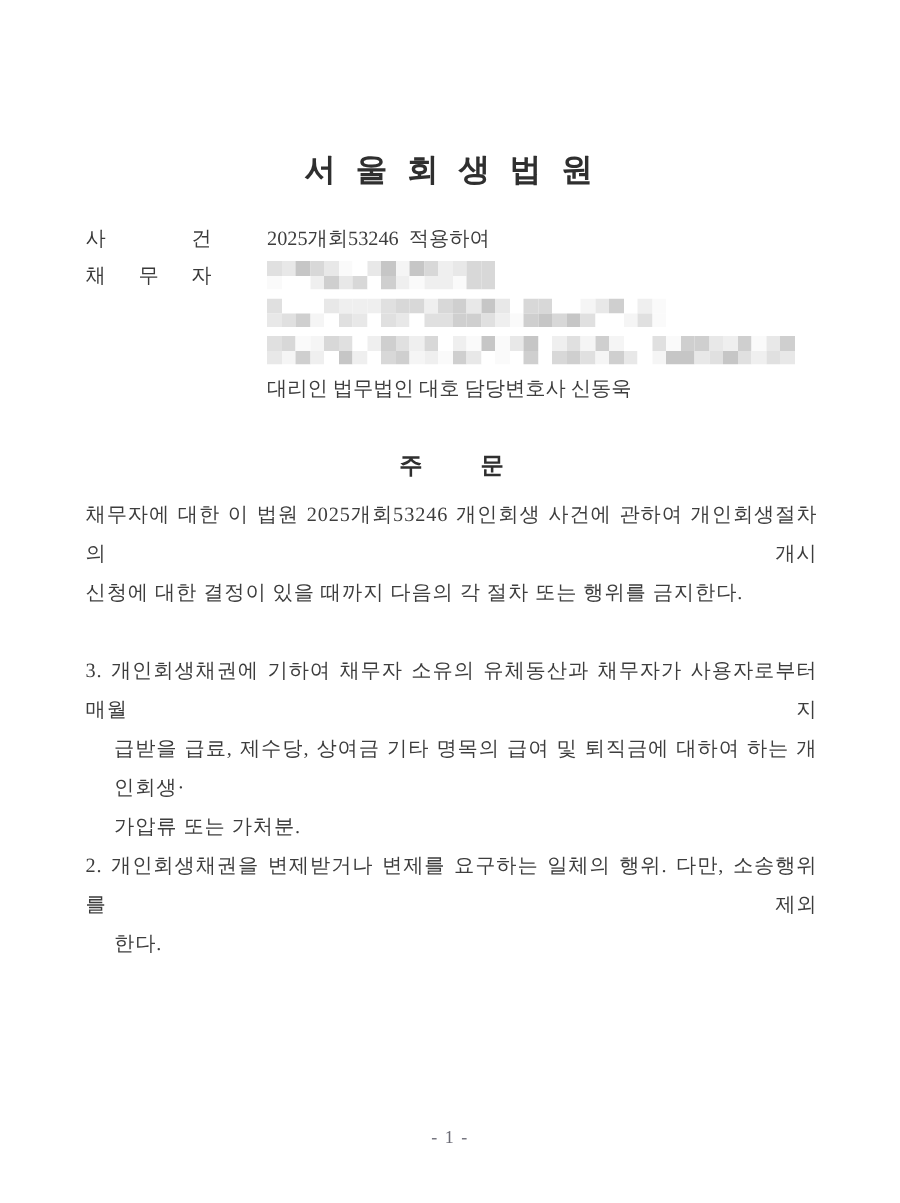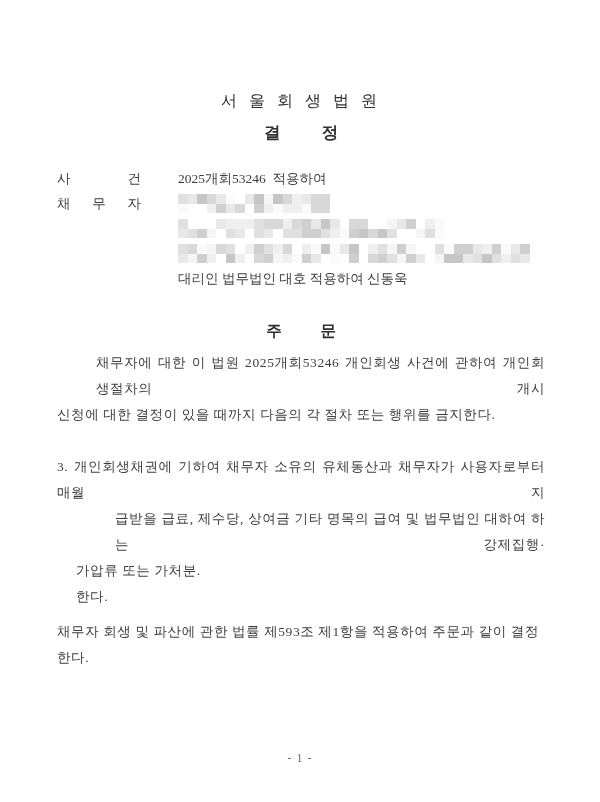--- a/index.html
+++ b/index.html
@@ -9,21 +9,21 @@
     overflow:hidden;
   }
   .watermark{
     position:absolute;left:94px;top:252px;z-index:0;
     font-size:142px;line-height:142px;letter-spacing:20px;
     color:#eaeae8;white-space:pre;user-select:none;
     font-family:"Liberation Serif","DejaVu Serif",serif;
   }
   .content{position:relative;z-index:1;padding:86px 55px 0 57px;}
   .court-name{
-    margin:4px;text-align:center;font-size:16px;font-weight:normal;
+    margin:16px;text-align:center;font-size:21px;font-weight:bold;
     letter-spacing:4px;color:#2f2f2f;line-height:22px;
   }
   .doc-type{
     margin:10px 0 0;text-align:center;font-size:16.5px;font-weight:bold;
     white-space:pre;color:#2f2f2f;line-height:22px;
   }
   .case-block{margin-top:22px;font-size:13.5px;}
   .row{display:flex;line-height:25px;align-items:center;}
   .row-label{
     width:84px;margin-right:37px;flex:none;
@@ -35,40 +35,39 @@
     grid-auto-flow:column;grid-auto-columns:9.5px;
     height:19px;margin:3px 0;overflow:hidden;
   }
   .w1{width:152px}.w2{width:266px}.w3{width:356px}
   .section{
     margin:30px 0 0;text-align:center;font-size:15.5px;font-weight:bold;
     white-space:pre;color:#2f2f2f;line-height:20px;
   }
   .para{margin-top:9px;font-size:13.5px;}
   .line{line-height:26px;letter-spacing:0.6px;}
-  .jline{text-align:justify;text-align-last:justify;margin-left:39px;}
+  .jline{text-align:justify;text-align-last:justify;}
   .items{margin-top:26px;font-size:13.5px;}
   .item{padding-left:19px;}
   .item .first{margin-left:-19px;}
   .footer{
     position:absolute;left:0;right:0;top:751px;z-index:1;
     text-align:center;font-size:12px;color:#6a6a74;letter-spacing:1px;
     font-family:"Liberation Serif","DejaVu Serif",serif;
   }
 </style>
 </head>
 <body>
 
 <div class="page">
 
 
   <div class="content">
 
     <h1 class="court-name">서 울 회 생 법 원</h1>
-    <h2 class="doc-type">결          정</h2>
 
     <div class="case-block">
       <div class="row">
         <span class="row-label">사 건</span>
         <span class="row-value">2025개회53246  적용하여</span>
       </div>
       <div class="row">
         <span class="row-label">채 무 자</span>
         <span class="mosaic w1">
             <div style="background: rgb(224, 224, 224);"></div>
@@ -240,44 +239,42 @@
             <div style="background: rgb(250, 250, 250);"></div>
             <div style="background: rgb(239, 239, 239);"></div>
             <div style="background: rgb(232, 232, 232);"></div>
             <div style="background: rgb(224, 224, 224);"></div>
             <div style="background: rgb(207, 207, 207);"></div>
             <div style="background: rgb(232, 232, 232);"></div>
           </span>
       </div>
       <div class="row">
         <span class="row-label"></span>
-        <span>대리인 법무법인 대호 적용하여 신동욱</span>
+        <span>대리인 법무법인 대호 담당변호사 신동욱</span>
       </div>
     </div>
 
     <h3 class="section">주          문</h3>
 
     <div class="para">
       <div class="line jline">채무자에 대한 이 법원 2025개회53246 개인회생 사건에 관하여 개인회생절차의 개시</div>
       <div class="line">신청에 대한 결정이 있을 때까지 다음의 각 절차 또는 행위를 금지한다.</div>
     </div>
 
     <div class="items">
       <div class="item">
         <div class="line jline first">3. 개인회생채권에 기하여 채무자 소유의 유체동산과 채무자가 사용자로부터 매월 지</div>
-        <div class="line jline">급받을 급료, 제수당, 상여금 기타 명목의 급여 및 법무법인 대하여 하는 강제집행·</div>
+        <div class="line jline">급받을 급료, 제수당, 상여금 기타 명목의 급여 및 퇴직금에 대하여 하는 개인회생·</div>
         <div class="line">가압류 또는 가처분.</div>
       </div>
       <div class="item">
+        <div class="line jline first">2. 개인회생채권을 변제받거나 변제를 요구하는 일체의 행위. 다만, 소송행위를 제외</div>
         <div class="line">한다.</div>
       </div>
     </div>
 
 
-    <div class="para">
-      <div class="line">채무자 회생 및 파산에 관한 법률 제593조 제1항을 적용하여 주문과 같이 결정한다.</div>
-    </div>
 
   </div>
 
   <div class="footer">- 1 -</div>
 
 </div>
 
 </body></html>

